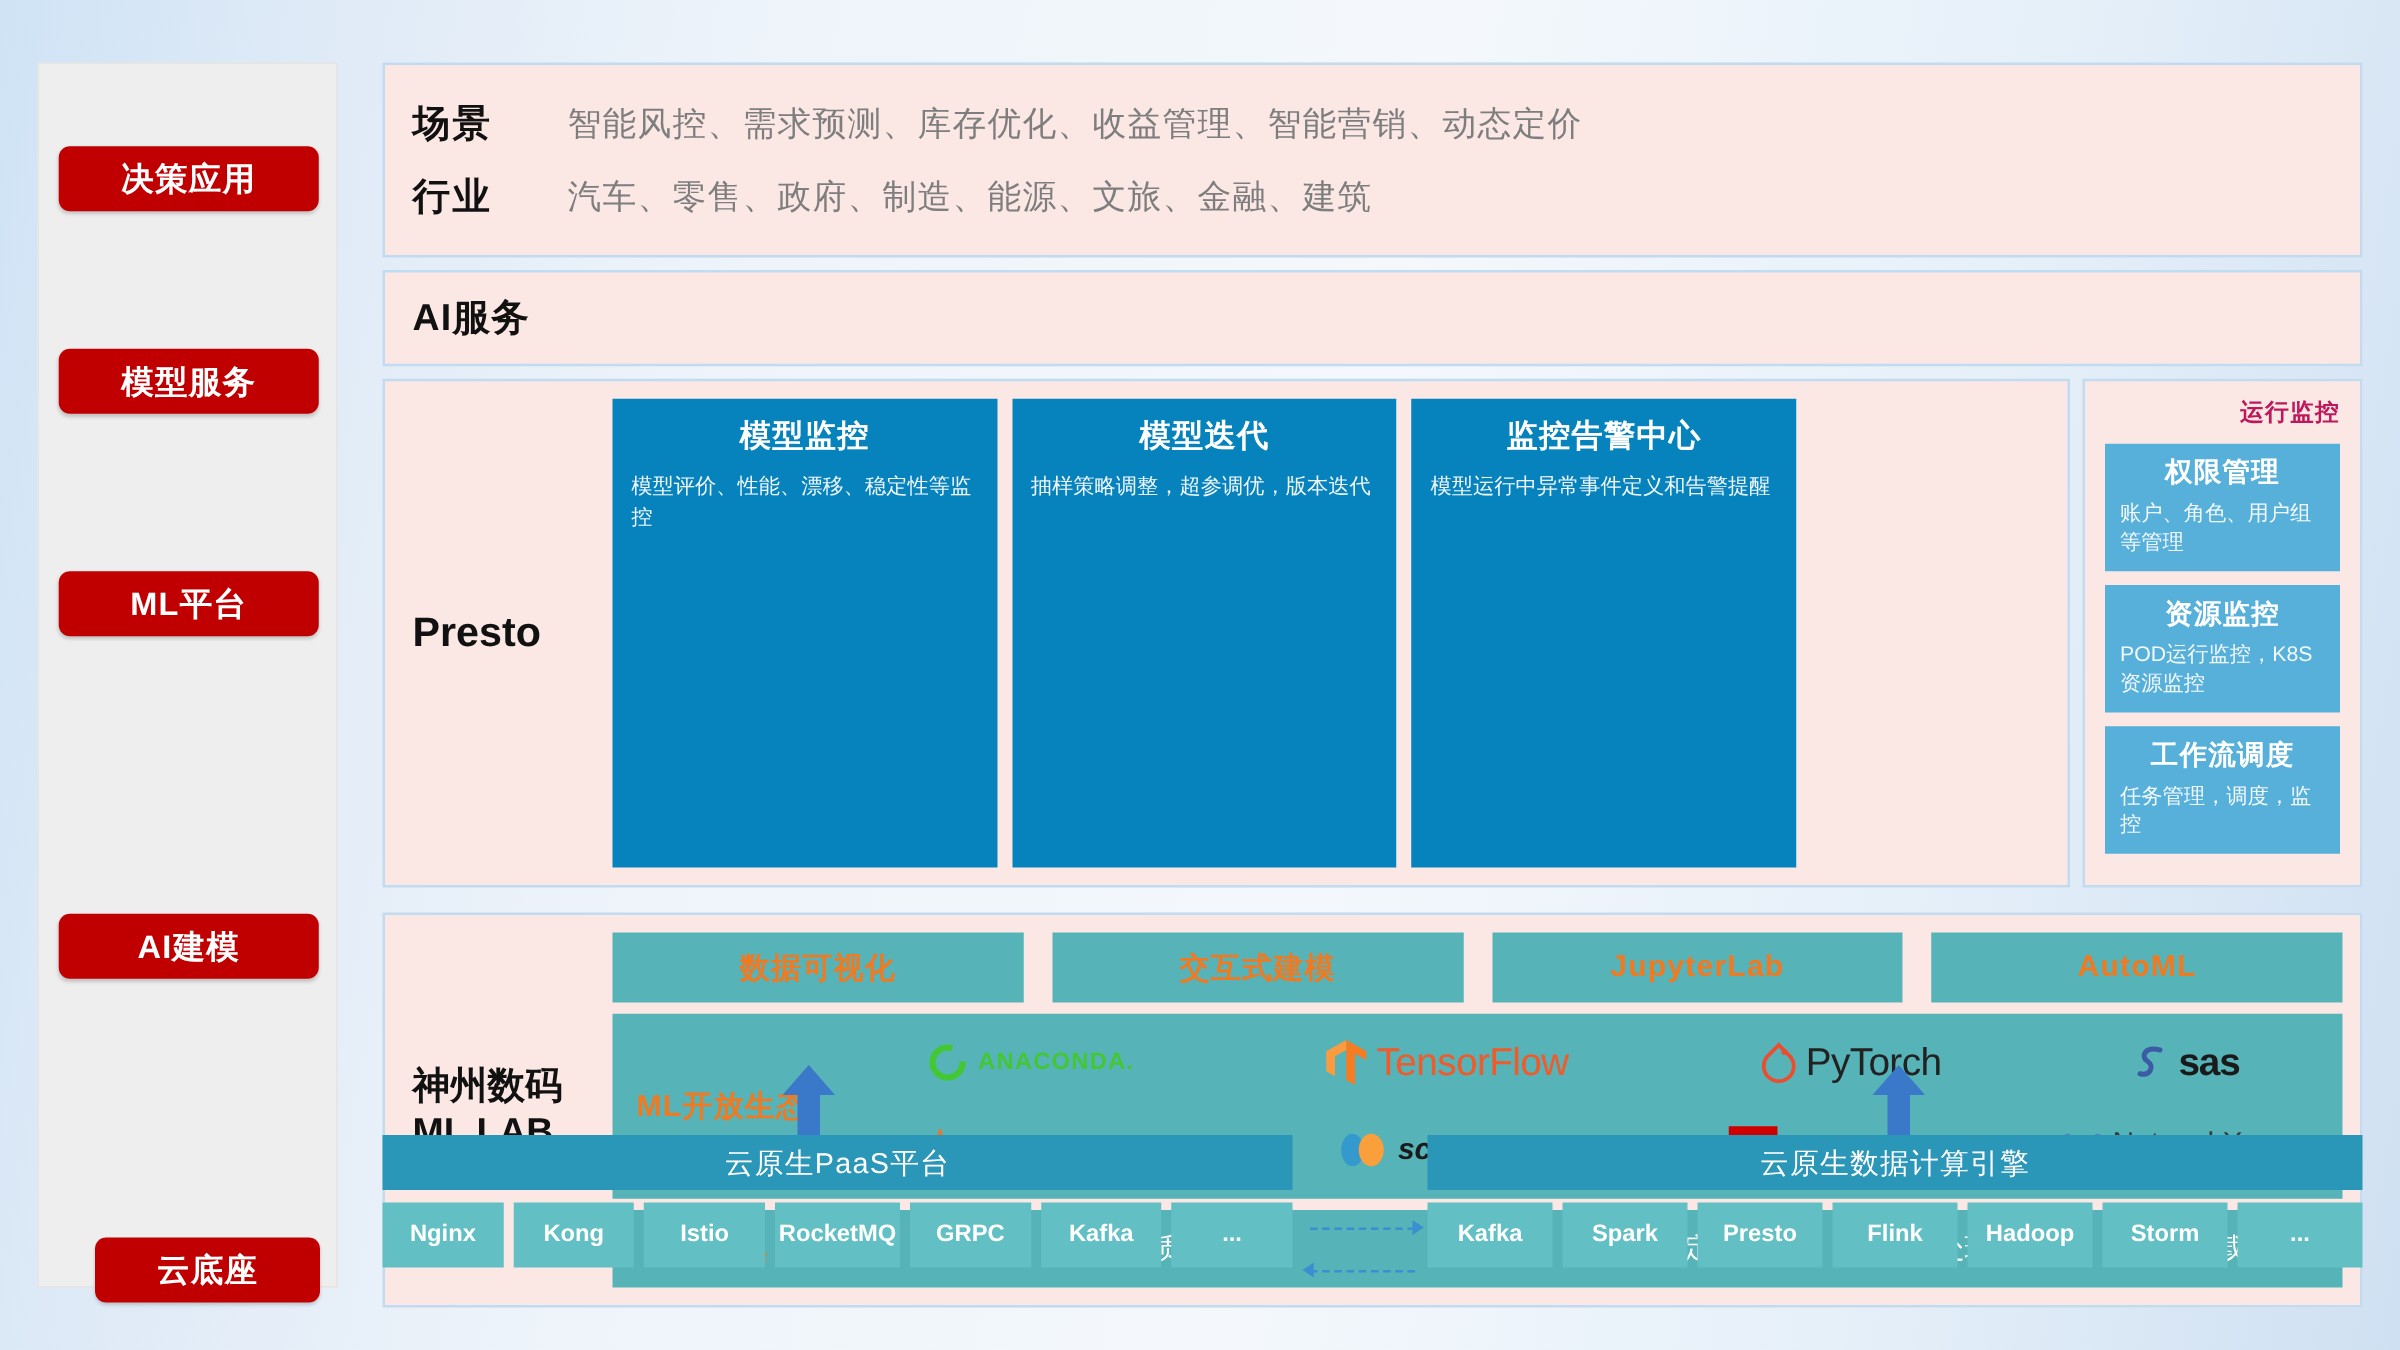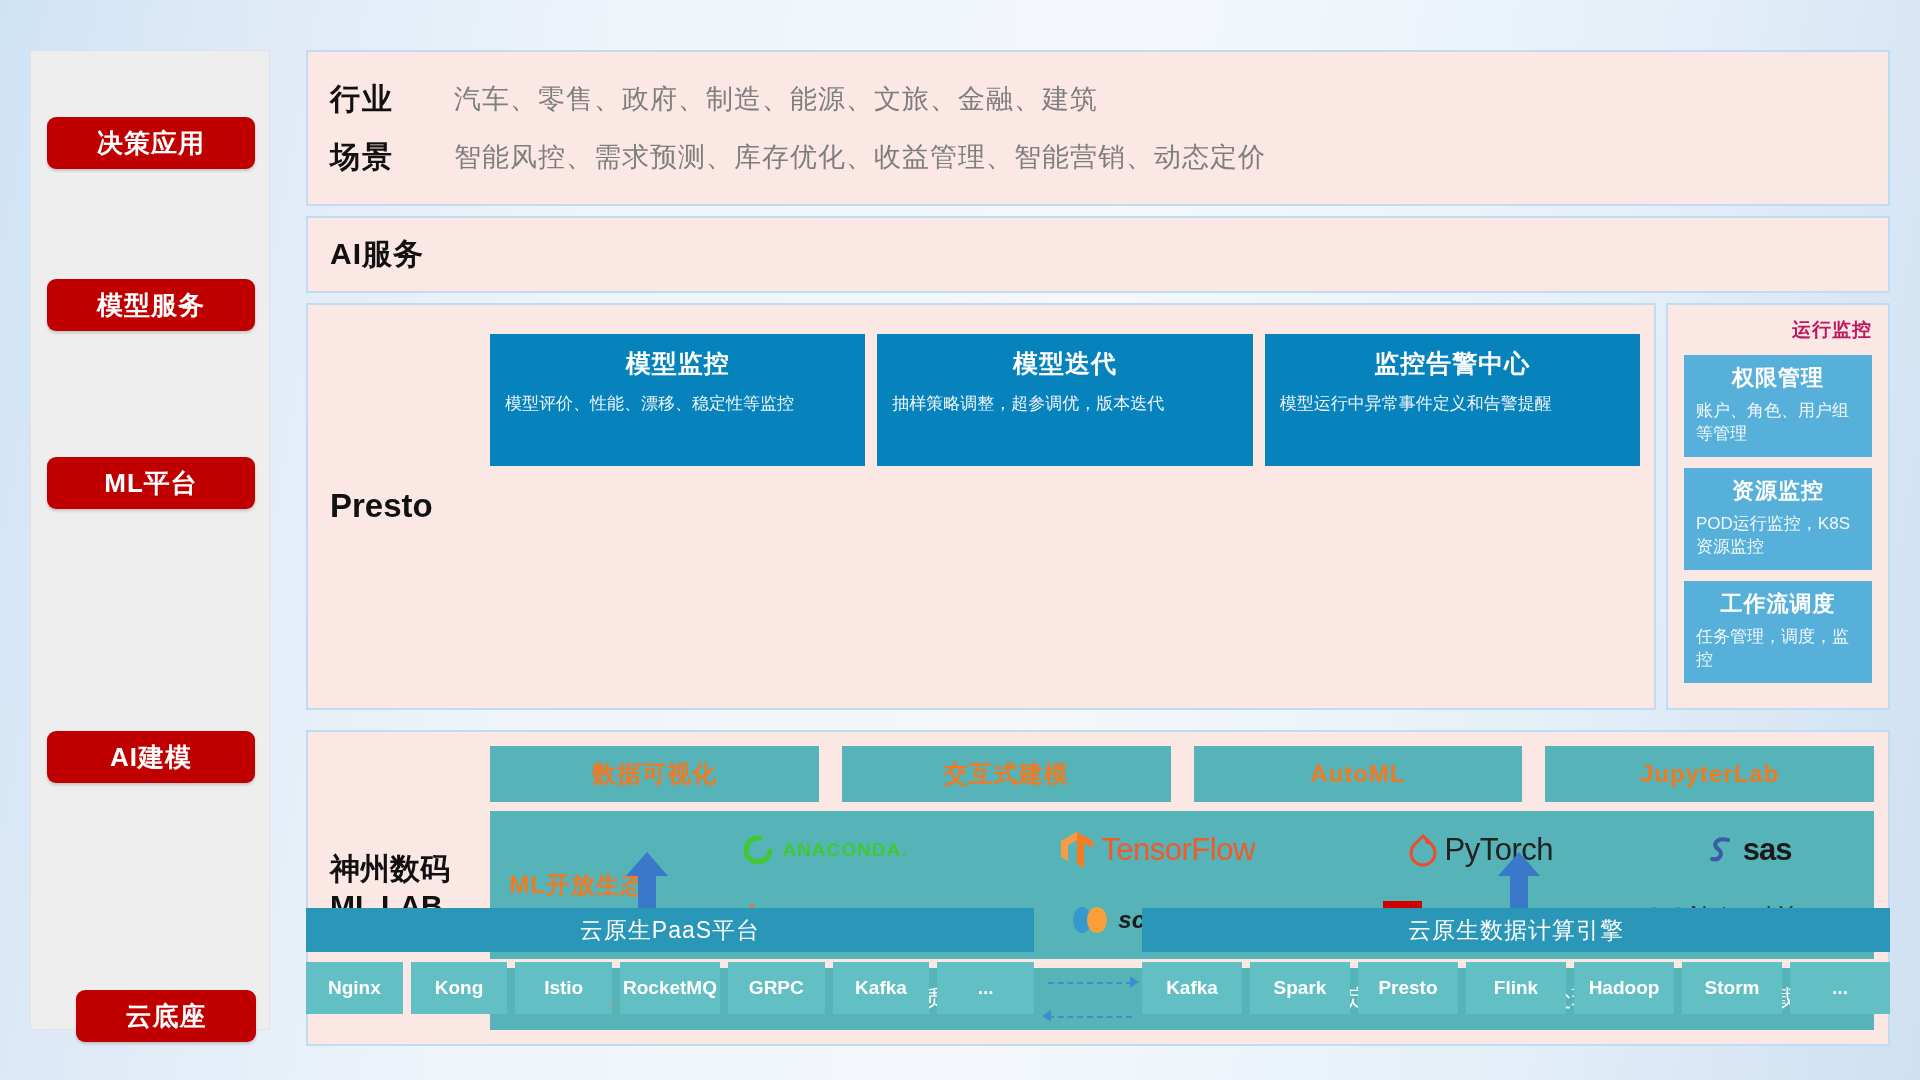--- a/index.html
+++ b/index.html
@@ -68,21 +68,21 @@
   }
 
   
   #mid-wrap { display: flex; gap: 10px; margin-bottom: 10px; }
   #band-mlops { flex: 0 0 1350px; display: flex; padding: 14px 14px 14px 22px; }
   #band-mlops .sec-title {
     width: 160px; flex: 0 0 160px;
     display: flex; align-items: center;
     font-size: 33px; font-weight: bold; color: #111;
   }
-  .mlops-col { flex: 1; display: flex; flex-direction: column; gap: 2px; margin-top: 15px; }
+  .mlops-col { flex: 1; display: flex; flex-direction: row; gap: 2px; }
   .mlops-cards { display: flex; gap: 12px; }
   .mlops-card {
     flex: 1; background: #0683bd; color: #fff;
     padding: 13px 15px 15px; min-height: 132px;
   }
   .mlops-card h4 {
     font-size: 25px; text-align: center; font-weight: bold;
     margin-bottom: 12px; letter-spacing: 1px;
   }
   .mlops-card p { font-size: 17px; line-height: 1.45; color: #f0f6fa; }
@@ -198,26 +198,26 @@
     </div>
 </div>
 <div class="rail-label" id="rl4" style="position:absolute;left:76px;top:990px;width:180px;">
     <span>云底座</span>
   </div>
 
 <div id="stack">
 
   <div class="band" id="band-top">
     <div class="kv-row">
+      <div class="kv-key">场景</div>
+      <div class="kv-val">智能风控、需求预测、库存优化、收益管理、智能营销、动态定价</div>
+    </div>
+    <div class="kv-row">
       <div class="kv-key">行业</div>
       <div class="kv-val">汽车、零售、政府、制造、能源、文旅、金融、建筑</div>
-    </div>
-    <div class="kv-row">
-      <div class="kv-key">场景</div>
-      <div class="kv-val">智能风控、需求预测、库存优化、收益管理、智能营销、动态定价</div>
     </div>
   </div>
 
   <div class="band" id="band-ai">
     <div class="sec-title">AI服务</div>
   </div>
 
   <div id="mid-wrap">
     <div class="band" id="band-mlops">
       <div class="sec-title">Presto</div>
@@ -260,22 +260,22 @@
     <div class="sec-title">
       <div>
         <div>神州数码</div>
         <div>ML LAB</div>
       </div>
     </div>
     <div class="lab-col">
       <div class="lab-tabs">
         <div class="lab-tab">数据可视化</div>
         <div class="lab-tab">交互式建模</div>
+        <div class="lab-tab">JupyterLab</div>
         <div class="lab-tab">AutoML</div>
-        <div class="lab-tab">JupyterLab</div>
       </div>
 
       <div class="eco-row">
         <div class="eco-label">ML开放生态</div>
         <div class="eco-logos">
 
           <div class="eco-line">
             <div class="logo">
               <svg width="34" height="34" viewBox="0 0 34 34">
                 <circle cx="17" cy="17" r="12" fill="none" stroke="#43c834" stroke-width="5" stroke-dasharray="60 14"></circle>

